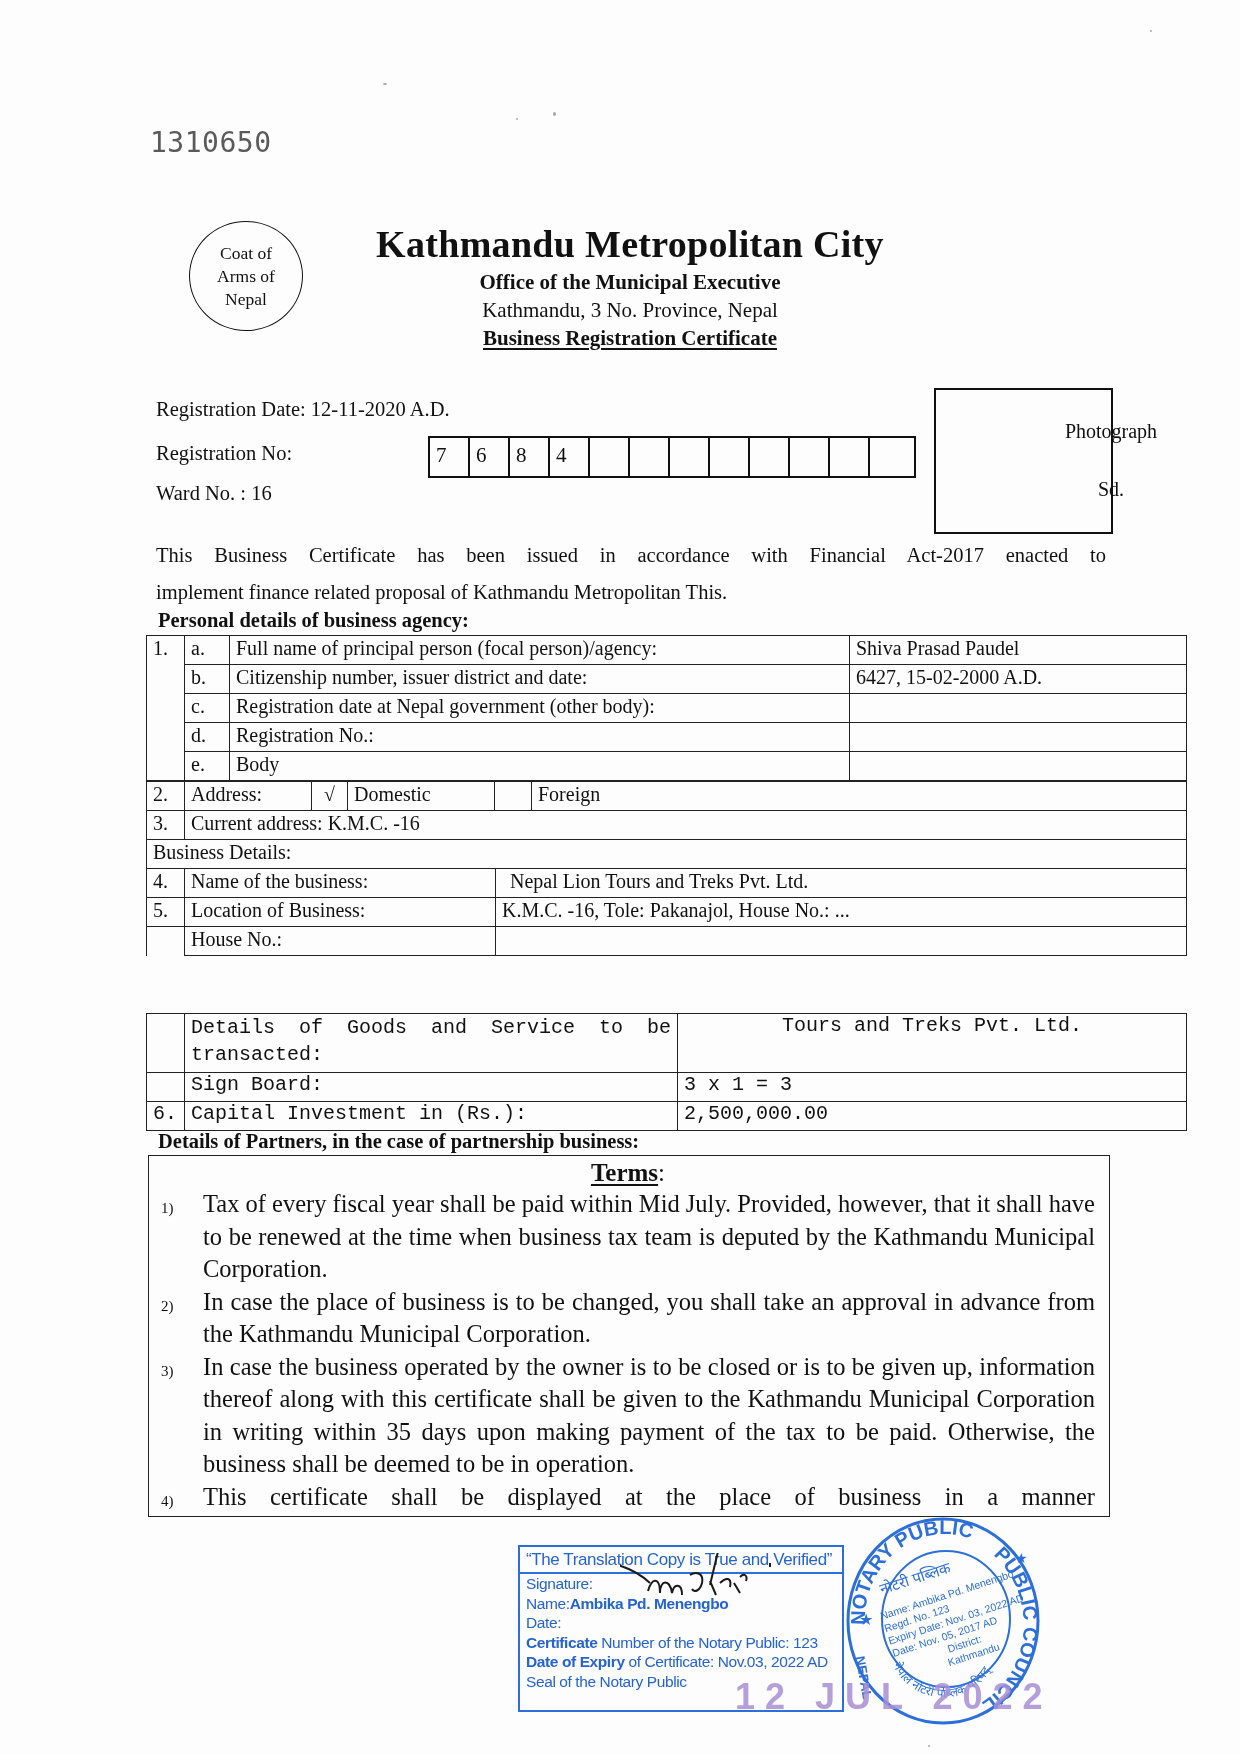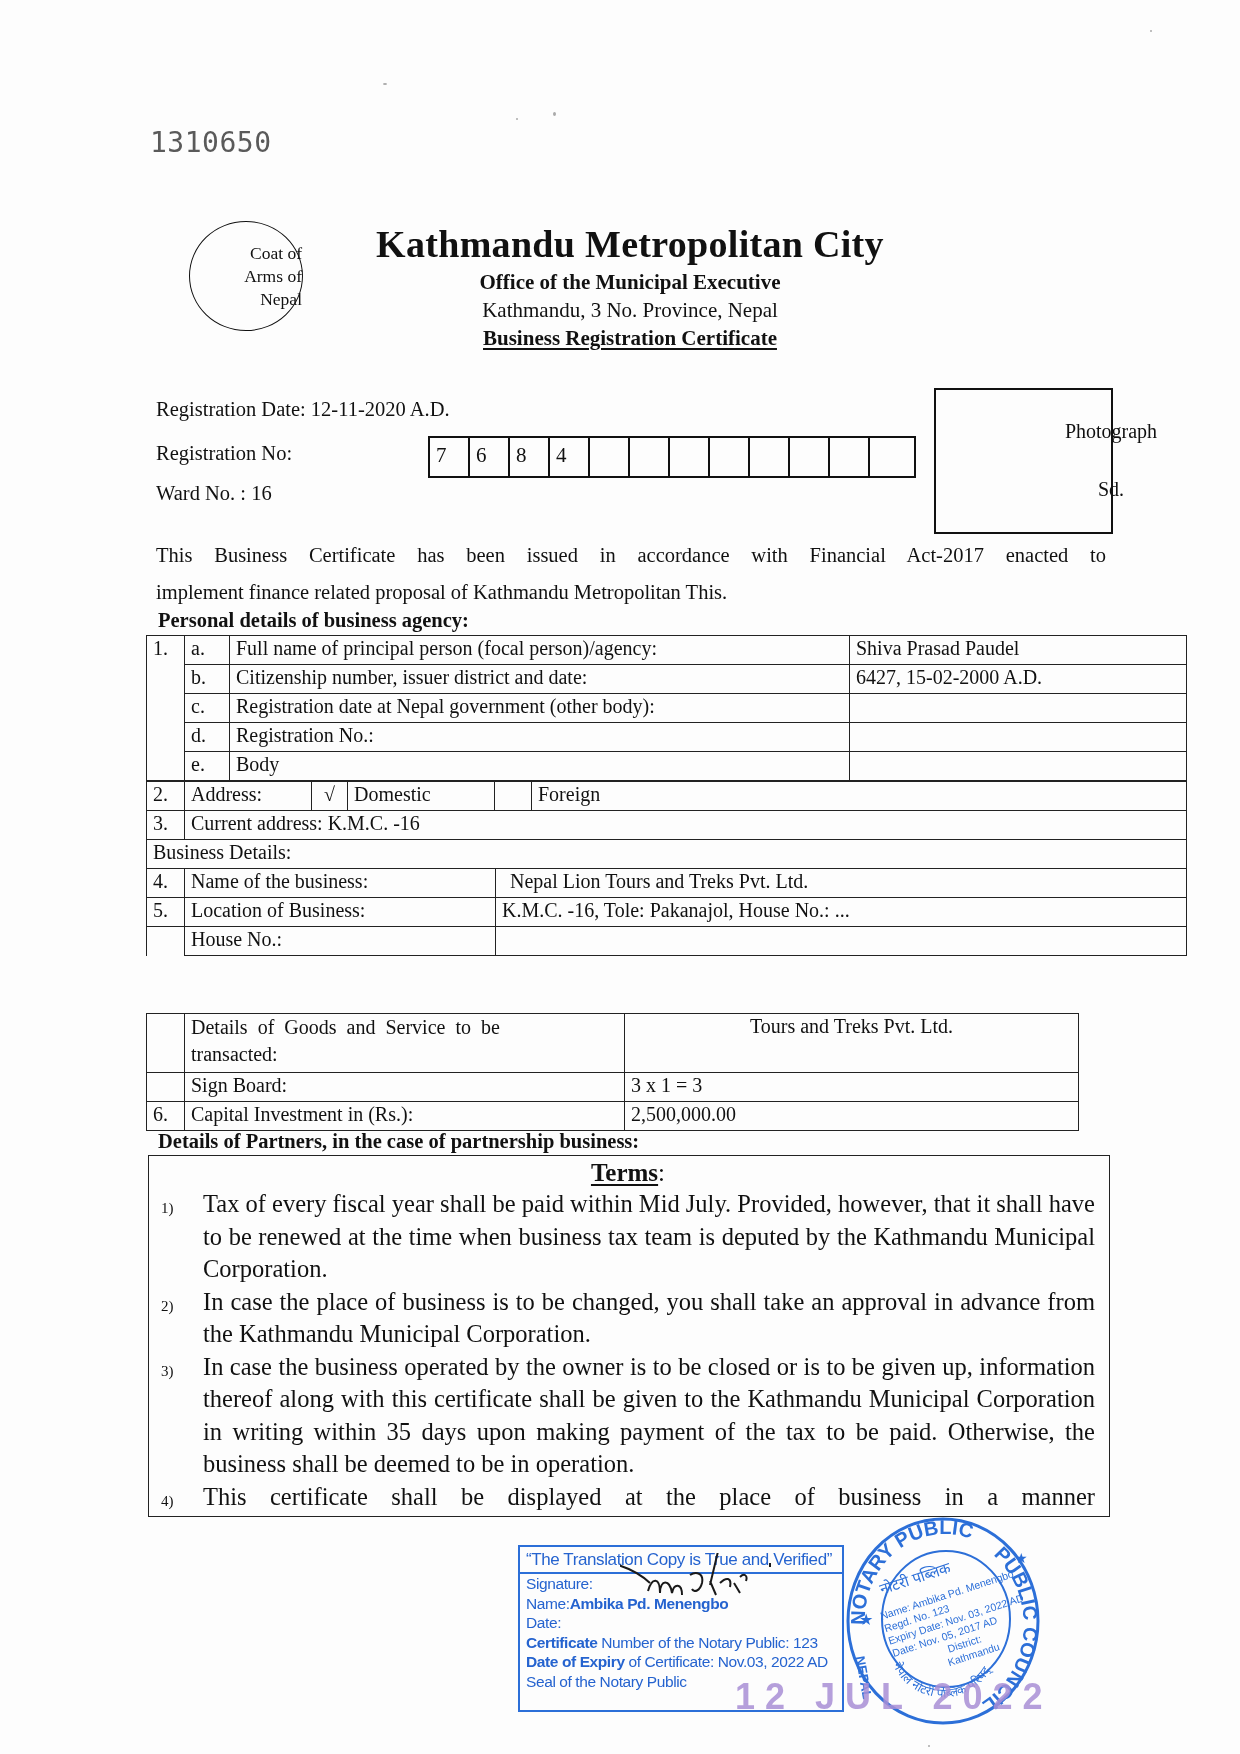--- a/index.html
+++ b/index.html
@@ -8,21 +8,21 @@
     background:#fdfdfd; color:#111;
     font-family:"Liberation Serif","DejaVu Serif",serif;
   }
   .abs { position:absolute; }
   .doc-number {
     left:150px; top:126px; font-family:"DejaVu Sans Mono","Liberation Mono",monospace;
     font-size:28px; color:#5a5a5a; letter-spacing:0.5px;
   }
   .coat {
     left:189px; top:221px; width:112px; height:108px; border:1.6px solid #111; border-radius:50%;
-    display:flex; flex-direction:column; align-items:flex-end; justify-content:center;
+    display:flex; flex-direction:column; align-items:center; justify-content:center;
     font-size:17.5px; line-height:23px; text-align:center;
   }
   .title {
     left:300px; top:222px; width:660px; text-align:center;
     font-size:38px; font-weight:bold; letter-spacing:0.3px;
   }
   .subtitle { left:300px; width:660px; text-align:center; font-size:21px; }
   .sub1 { top:270px; font-weight:bold; }
   .sub2 { top:298px; }
   .sub3 { top:326px; font-weight:bold; text-decoration:underline; text-underline-offset:3px; }
@@ -216,21 +216,21 @@
     <td>Location of Business:</td>
     <td>K.M.C. -16, Tole: Pakanajol, House No.: ...</td>
   </tr>
   <tr>
     <td style="border-top:none;border-bottom:none"></td>
     <td>House No.:</td>
     <td></td>
   </tr>
 </tbody>
   </table>
-<table class="grid" style="left:146px; top:1013px; width:933px;">
+<table class="grid" style="left:146px; top:1013px; width:1041px;font-family:Liberation Mono, monospace;">
   <colgroup>
       <col style="width:38px">
       <col style="width:440px">
       <col>
     </colgroup>
   <tbody>
       <tr>
     <td style="height:58px"></td>
     <td style="white-space:normal; line-height:27px;">
       <span style="white-space:pre">Details  of  Goods  and  Service  to  be</span><br>

